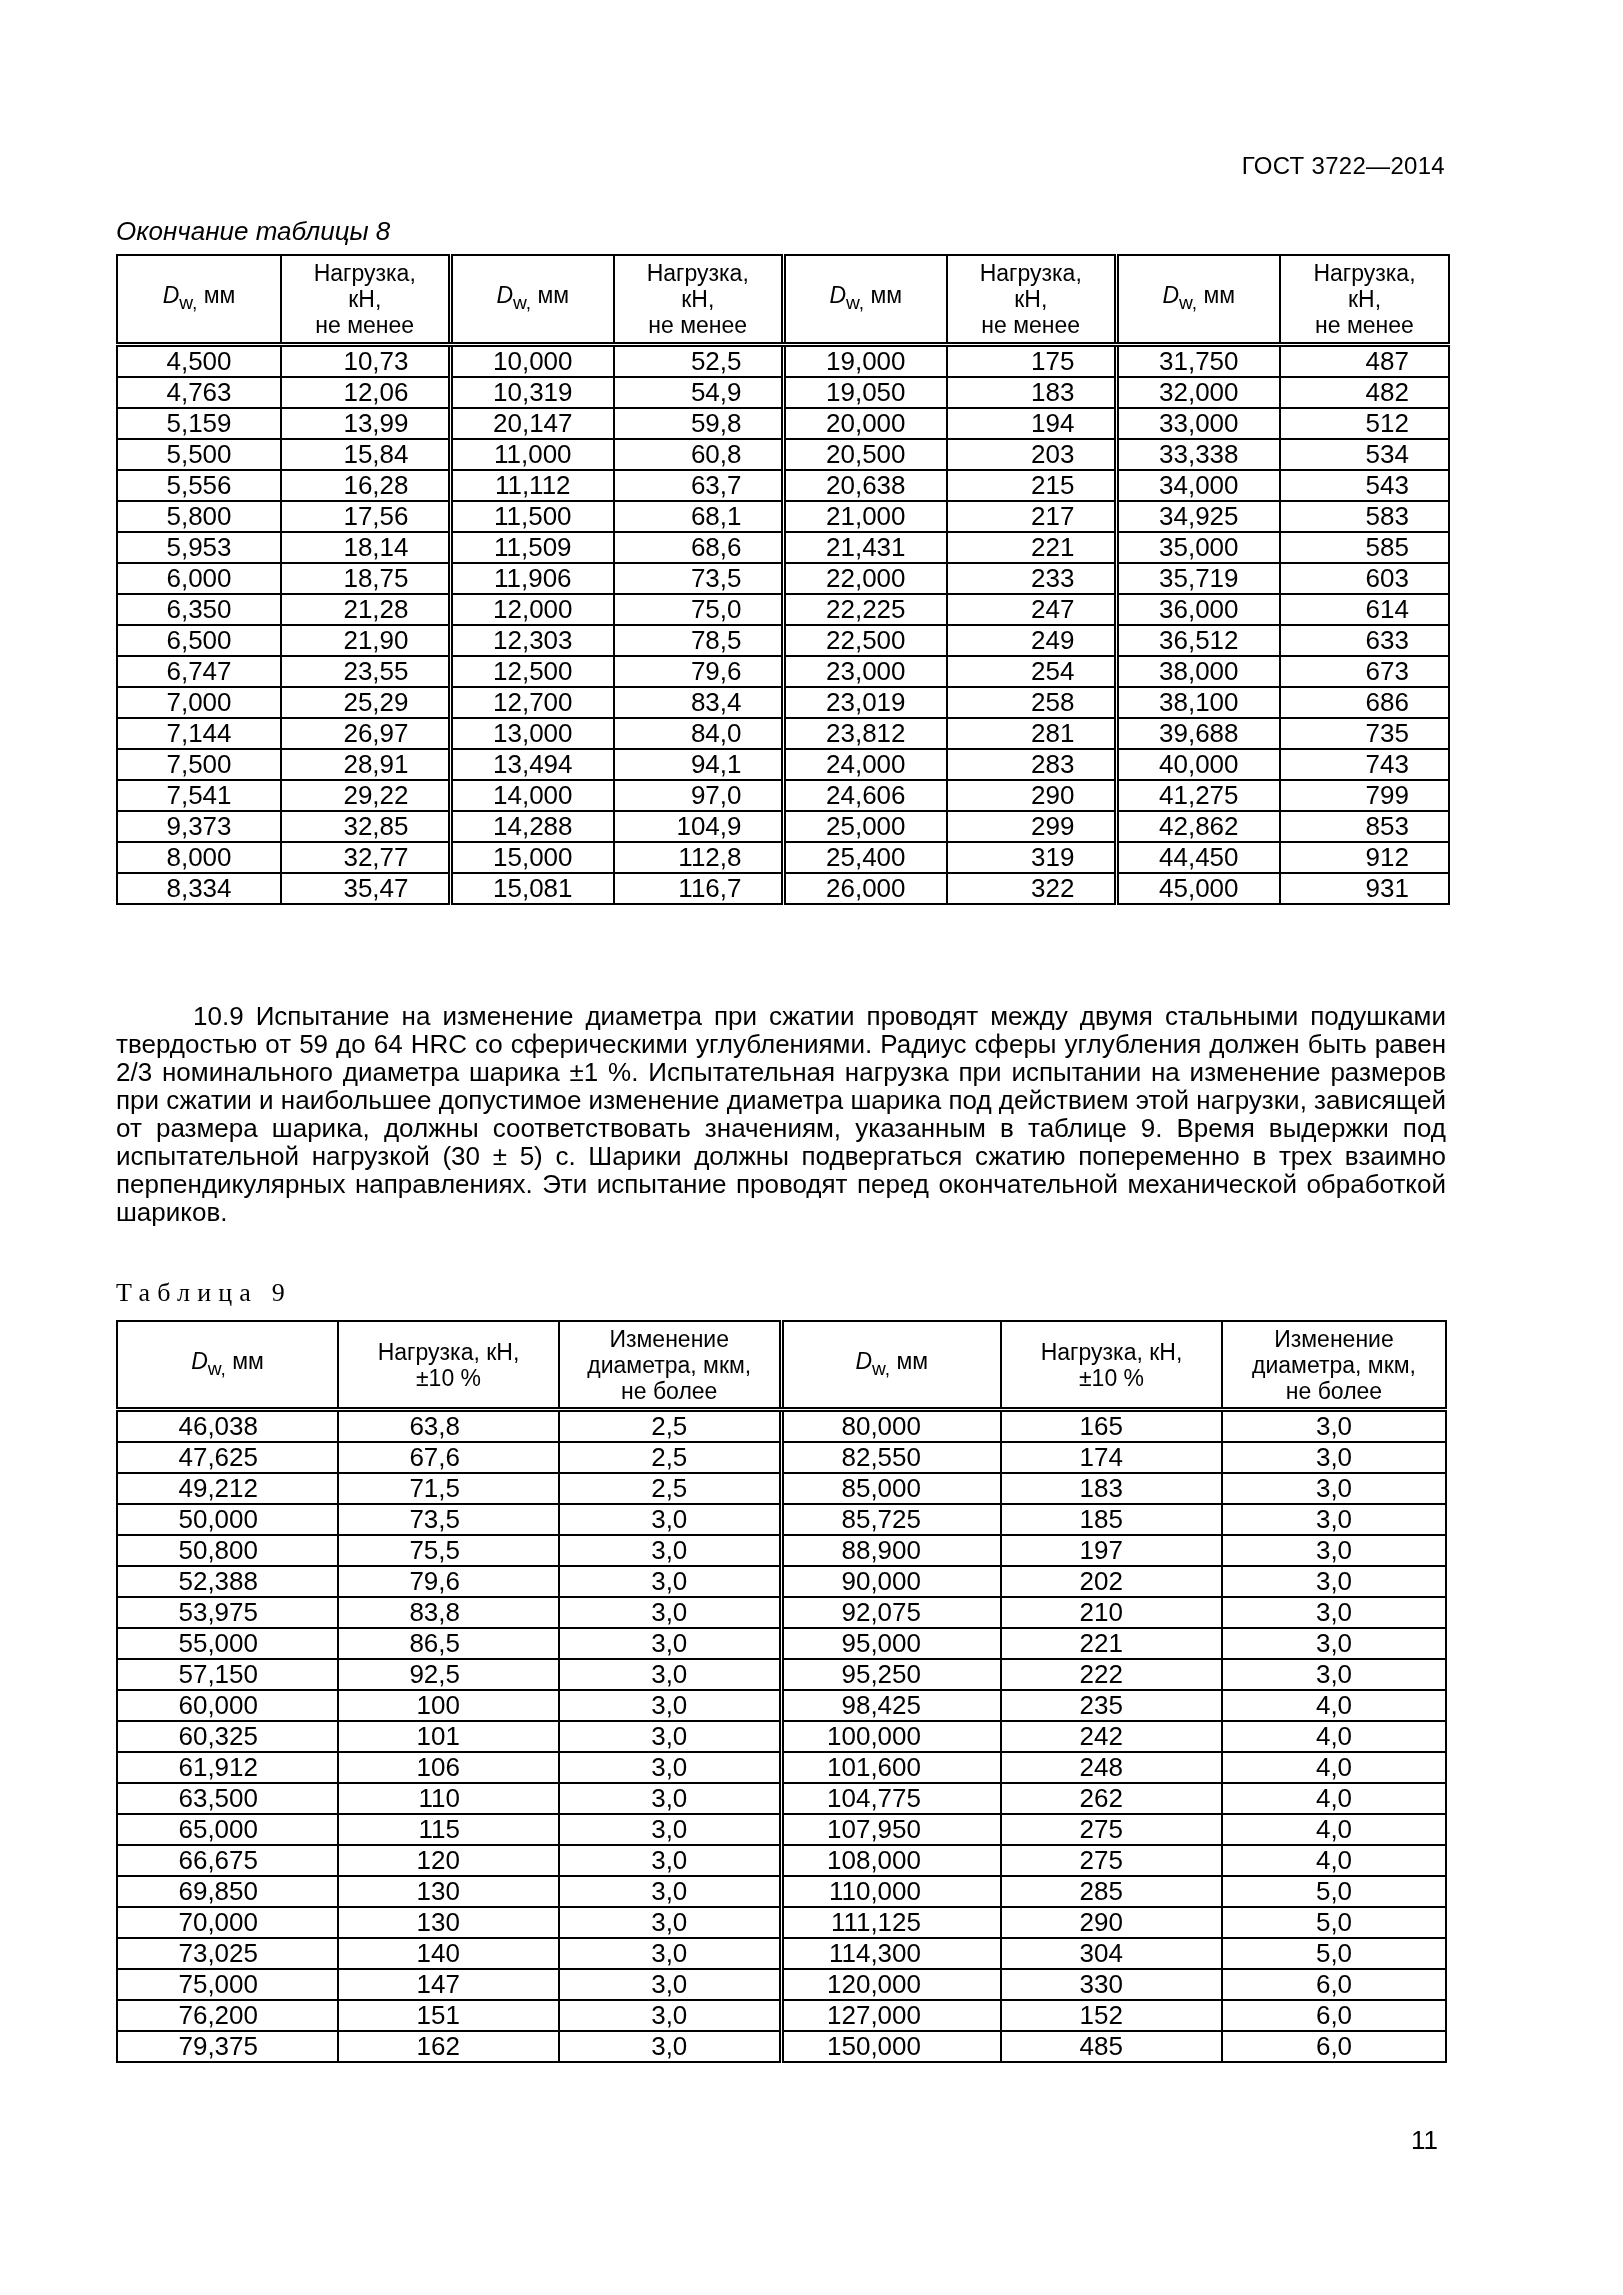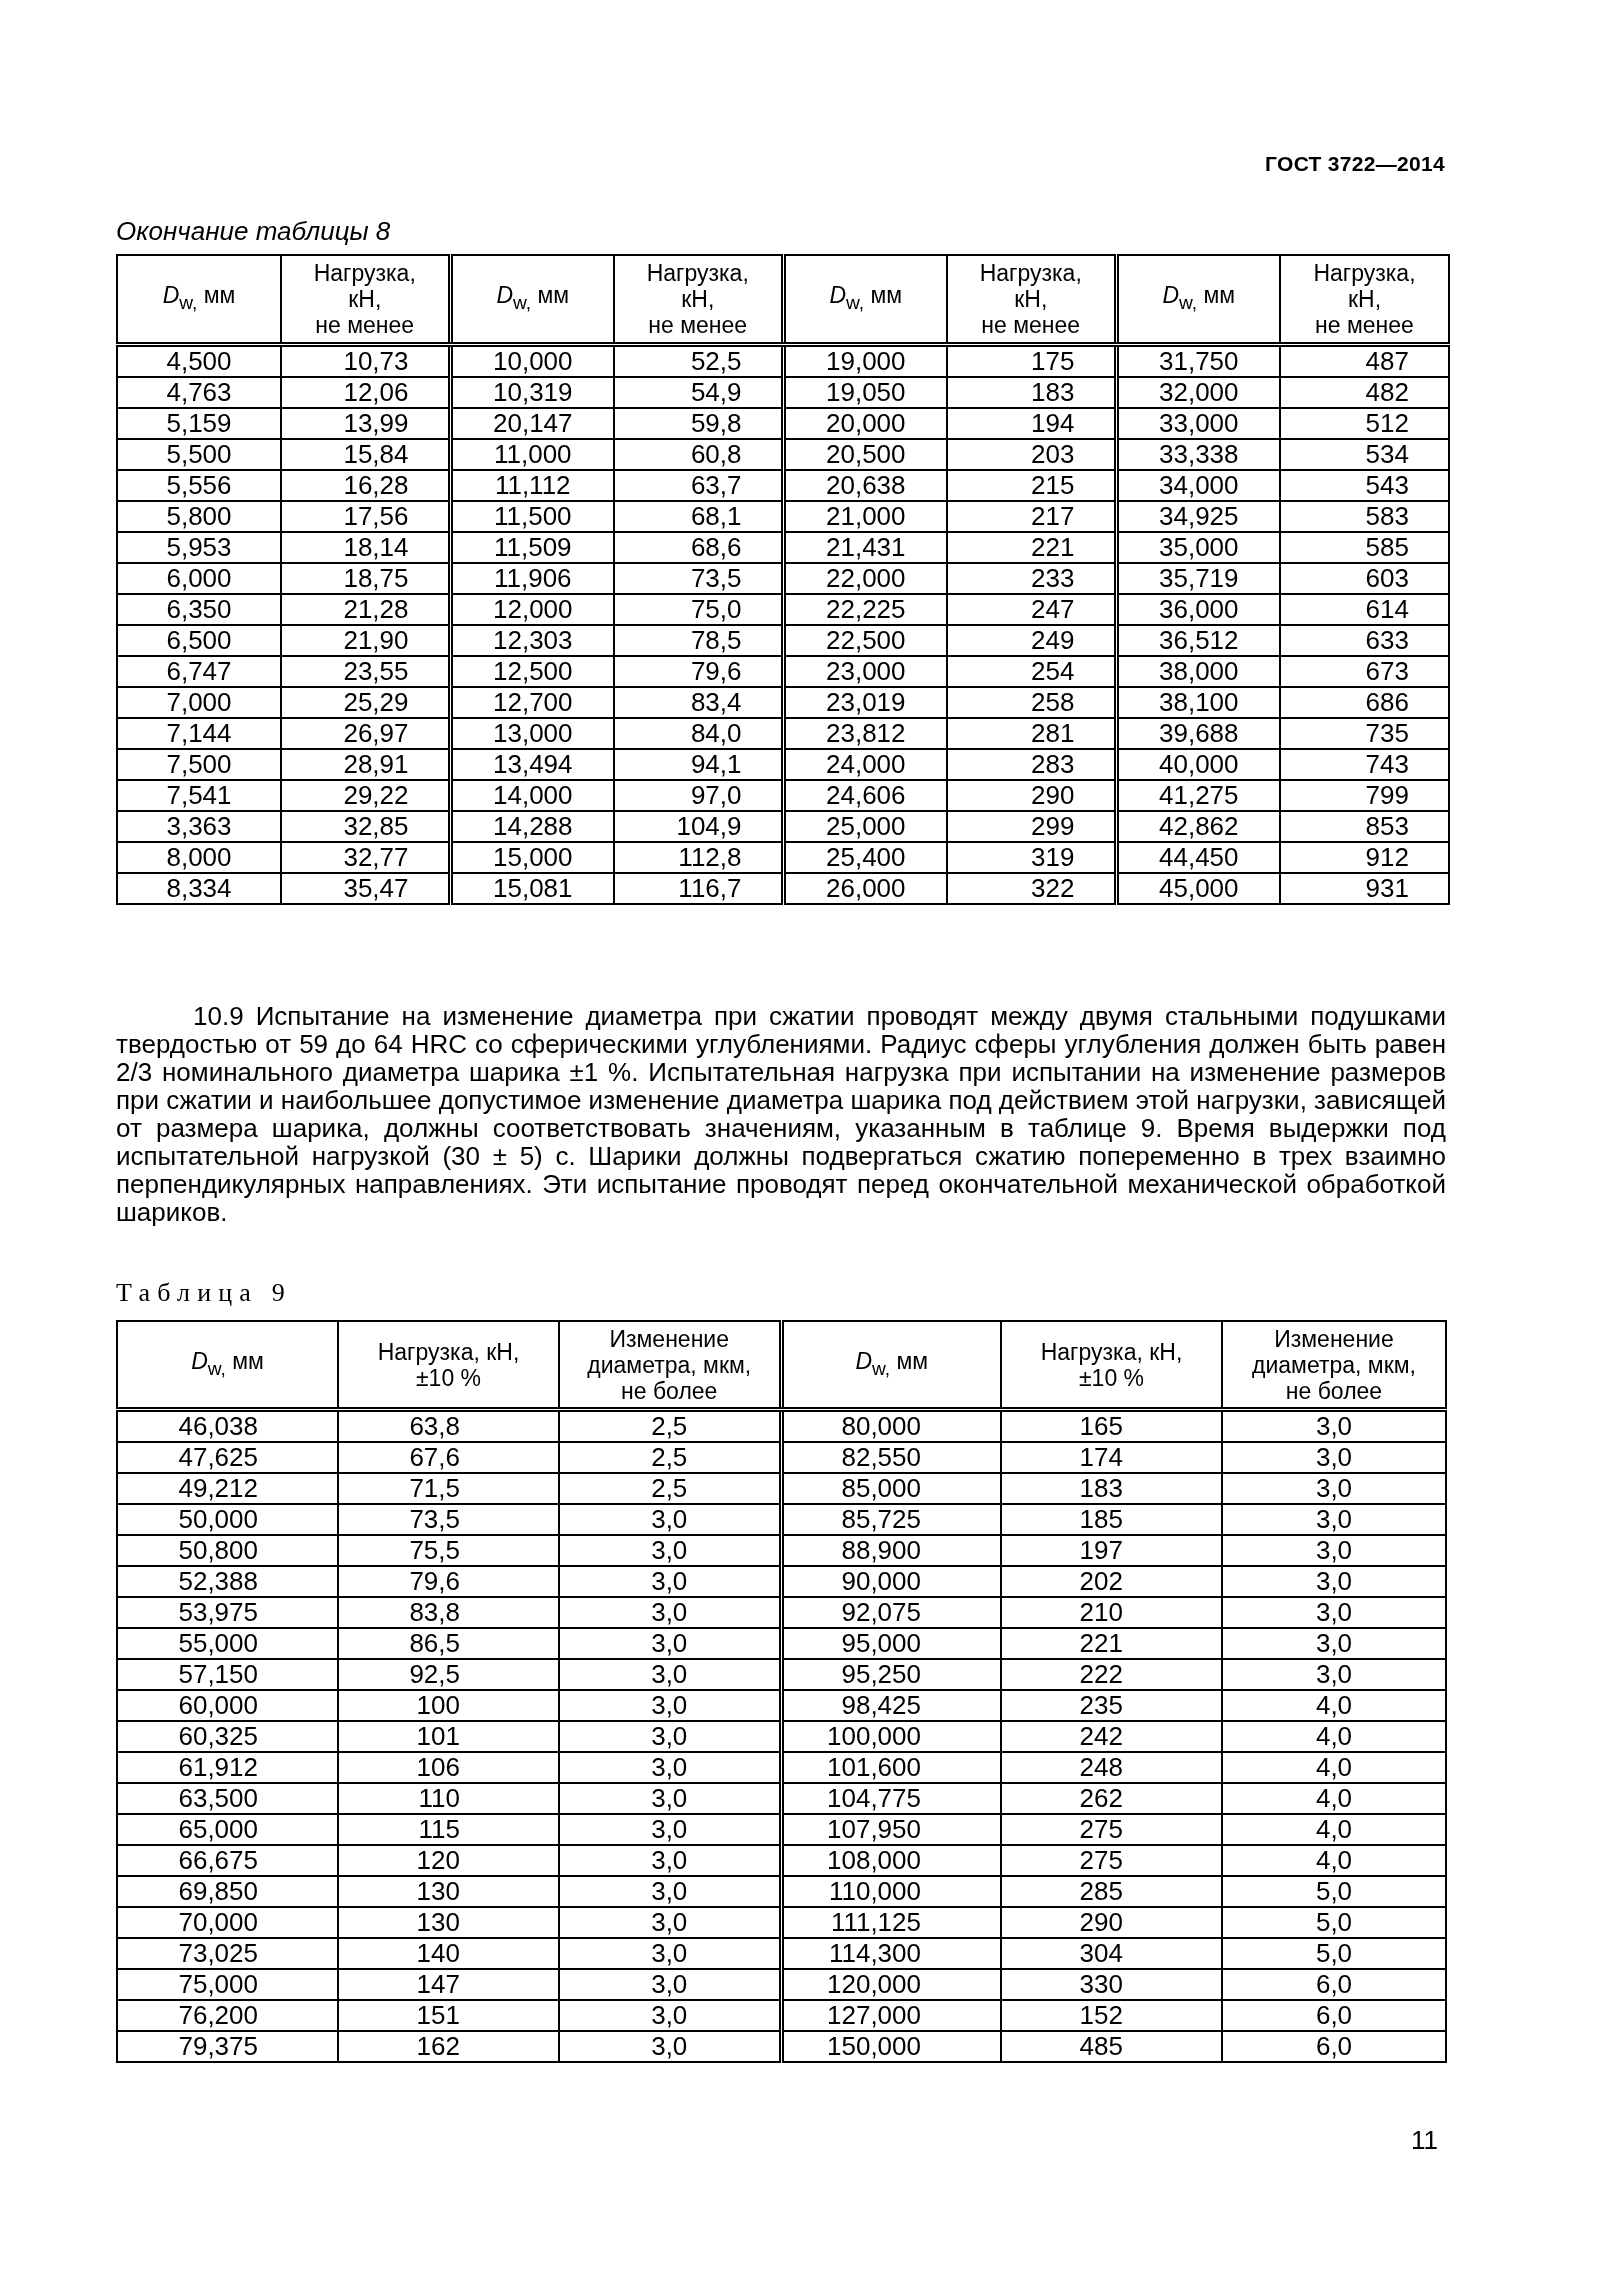--- a/index.html
+++ b/index.html
@@ -1,18 +1,18 @@
 <!DOCTYPE html>
 <html style="font-size:10.5px"><head>
 <meta charset="utf-8">
 <style>
   html, body { margin: 0; padding: 0; background: #ffffff; }
   body { width: 1623px; height: 2295px; position: relative; overflow: hidden;
          font-family: "Liberation Sans", "DejaVu Sans", sans-serif; color: #000; }
-  .header-code { position: absolute; top: 152px; right: 178px; font-weight: bold; font-size: 21px; letter-spacing: 0.3px; text-align: center; }
+  .header-code { position: absolute; top: 152px; right: 178px; font-weight: normal; font-size: 24px; letter-spacing: 0.3px; text-align: center; }
   .caption8 { position: absolute; top: 216px; left: 116px; font-style: italic; font-size: 26px; }
   table { border-collapse: collapse; position: absolute; table-layout: fixed; }
   td, th { border: 2px solid #000; padding: 0; font-weight: normal; }
   #table8 { left: 116px; top: 254px; width: 1330px; }
   #table8 th { height: 86px; font-size: 23px; line-height: 26px; text-align: center; vertical-align: middle; border-bottom: 5.9px double #000; }
   #table8 td { height: 29px; font-size: 26px; line-height: 29px; }
   #table8 col.dw { width: 164px; }
   #table8 col.ld { width: 169px; }
   #table8 .sep { border-left: 5.9px double #000; }
   .dwcell { text-align: center; }
@@ -221,21 +221,21 @@
         <td class="dwcell">7,541</td>
         <td class="ldcell">29,22</td>
         <td class="dwcell sep">14,000</td>
         <td class="ldcell">97,0</td>
         <td class="dwcell sep">24,606</td>
         <td class="ldcell">290</td>
         <td class="dwcell sep">41,275</td>
         <td class="ldcell">799</td>
       </tr>
       <tr>
-        <td class="dwcell">3,363</td>
+        <td class="dwcell">9,373</td>
         <td class="ldcell">32,85</td>
         <td class="dwcell sep">14,288</td>
         <td class="ldcell">104,9</td>
         <td class="dwcell sep">25,000</td>
         <td class="ldcell">299</td>
         <td class="dwcell sep">42,862</td>
         <td class="ldcell">853</td>
       </tr>
       <tr>
         <td class="dwcell">8,000</td>

